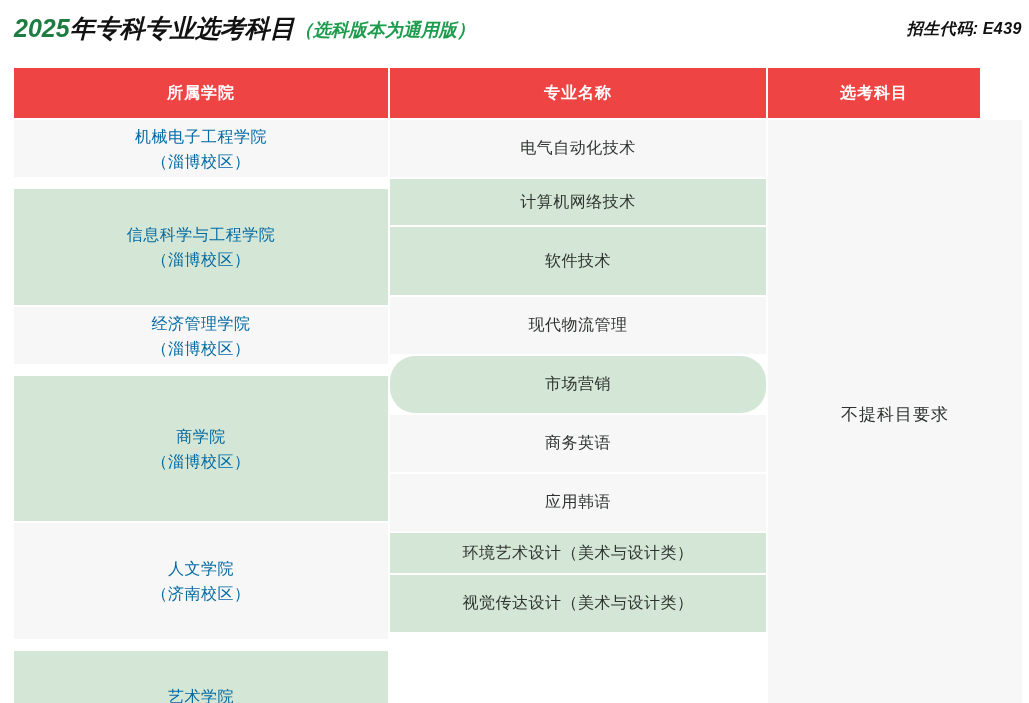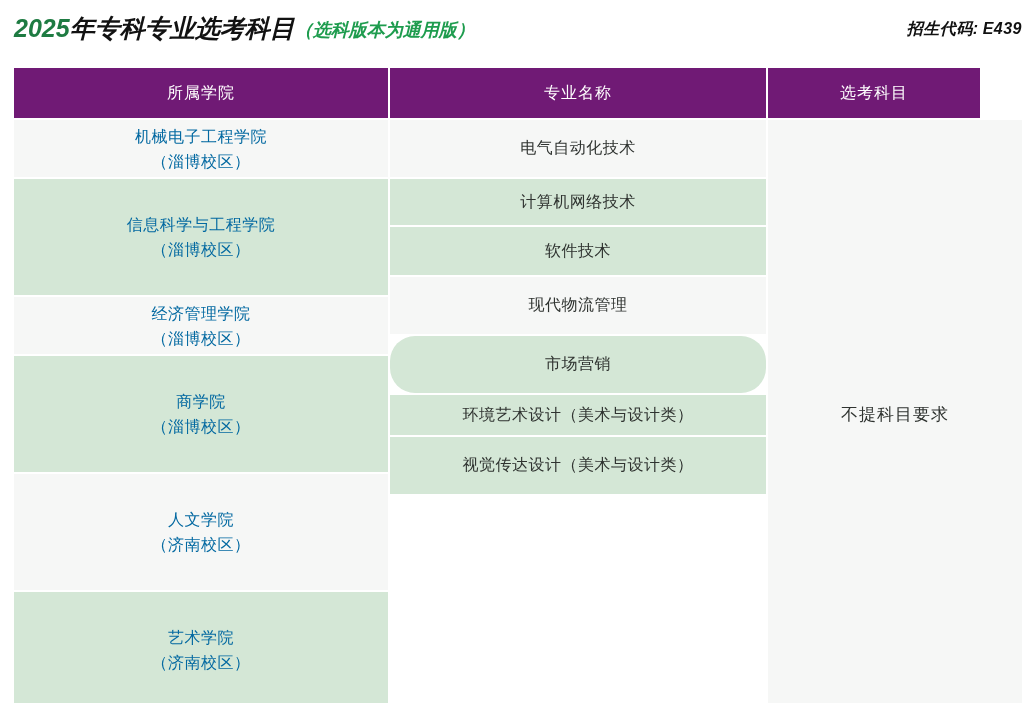--- a/index.html
+++ b/index.html
@@ -58,24 +58,24 @@
     width: 1008px;
   }
 
   .table-header-row {
     display: flex;
     width: 1008px;
     height: 50px;
     gap: 2px;
   }
   .th-cell {
-    background: #701a75;
+    background: #ef4444;
     color: #ffffff;
     font-size: 16px;
-    font-weight: normal;
+    font-weight: bold;
     display: flex;
     align-items: center;
     justify-content: center;
     letter-spacing: 1px;
   }
   .th-college { width: 374px; }
   .th-major   { width: 376px; }
   .th-subject { width: 212px; }
 
   .table-body {
@@ -115,21 +115,21 @@
     flex-direction: column;
     align-items: center;
     justify-content: center;
     font-size: 16px;
     color: #0369a1;
     line-height: 25px;
     letter-spacing: 0.5px;
     text-align: center;
   }
   .college-cell.shade-a { background: #f6f7f6; }
-  .college-cell.shade-b { background: #d4e7d6; }
+  .college-cell.shade-b { background: #d4e7d6; margin-top: 10px; }
 
   .major-group {
     display: flex;
     flex-direction: column;
     gap: 2px;
   }
   .major-cell {
     display: flex;
     align-items: center;
     justify-content: center;
@@ -172,47 +172,51 @@
           <span>（淄博校区）</span>
         </div>
         <div class="college-cell shade-b" style="height: 116px;">
           <span>信息科学与工程学院</span>
           <span>（淄博校区）</span>
         </div>
         <div class="college-cell shade-a" style="height: 57px;">
           <span>经济管理学院</span>
           <span>（淄博校区）</span>
         </div>
-        <div class="college-cell shade-b" style="height: 116px;">
+        <div class="college-cell shade-b" style="height: 145px;">
           <span>商学院</span>
           <span>（淄博校区）</span>
         </div>
         <div class="college-cell shade-a" style="height: 116px;">
           <span>人文学院</span>
           <span>（济南校区）</span>
         </div>
         <div class="college-cell shade-b" style="height: 116px;">
           <span>艺术学院</span>
           <span>（济南校区）</span>
         </div>
       </div>
 
     <div class="col-mid" id="col-mid">
         <div class="major-group">
           <div class="major-cell shade-a" style="height: 57px;">电气自动化技术</div>
         </div>
         <div class="major-group">
           <div class="major-cell shade-b" style="height: 46px;">计算机网络技术</div>
-          <div class="major-cell shade-b" style="height: 48px;">软件技术</div>
+          <div class="major-cell shade-b" style="height: 68px;">软件技术</div>
         </div>
         <div class="major-group">
           <div class="major-cell shade-a" style="height: 57px;">现代物流管理</div>
         </div>
         <div class="major-group">
           <div class="major-cell shade-b" style="height: 57px; border-radius: 25px;">市场营销</div>
+        </div>
+        <div class="major-group">
+          <div class="major-cell shade-a" style="height: 57px;">商务英语</div>
+          <div class="major-cell shade-a" style="height: 57px;">应用韩语</div>
         </div>
         <div class="major-group">
           <div class="major-cell shade-b" style="height: 40px;">环境艺术设计（美术与设计类）</div>
           <div class="major-cell shade-b" style="height: 57px;">视觉传达设计（美术与设计类）</div>
         </div>
       </div>
 
     <div class="col-right" style="height: 588px;">
       <span class="subject-text">不提科目要求</span>
     </div>

